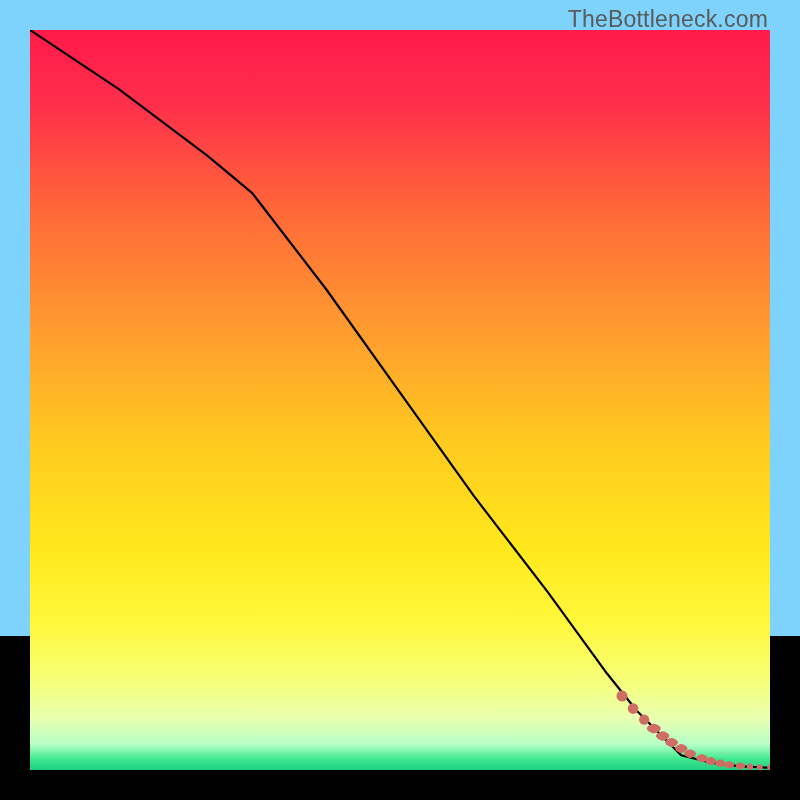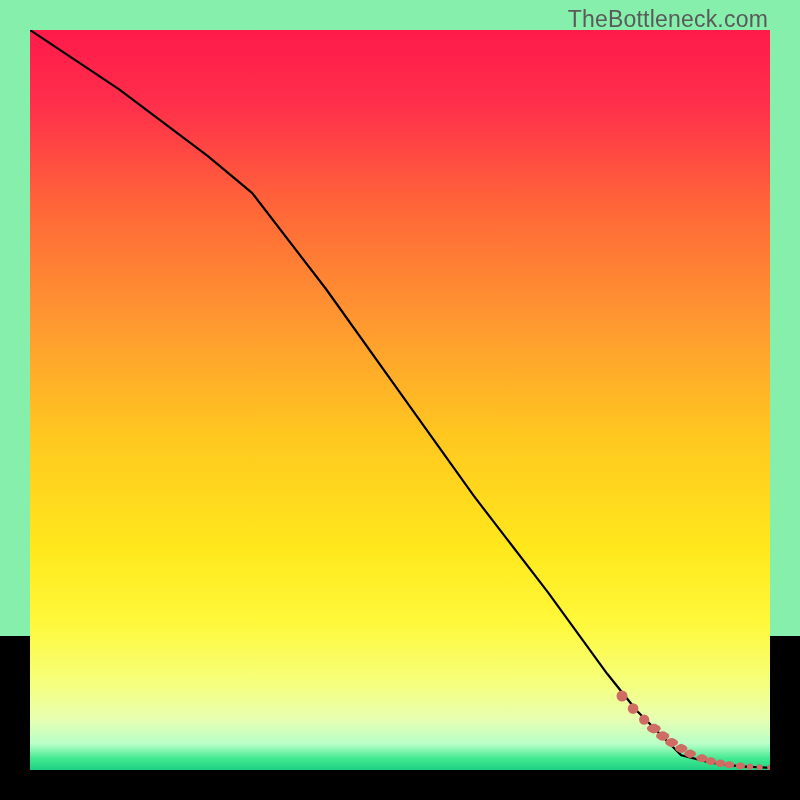--- a/index.html
+++ b/index.html
@@ -10,21 +10,21 @@
     background: #000;
     overflow: hidden;
     font-family: Arial, Helvetica, sans-serif;
   }
   .frame {
     position: absolute;
     left: 0;
     top: 0;
     width: 800px;
     height: 636px;
-    background: #86efac;
+    background: #7dd3fc;
   }
   .plot-area {
     position: absolute;
     left: 30px;
     top: 30px;
     width: 740px;
     height: 740px;
     overflow: hidden;
   }
   .gradient {

